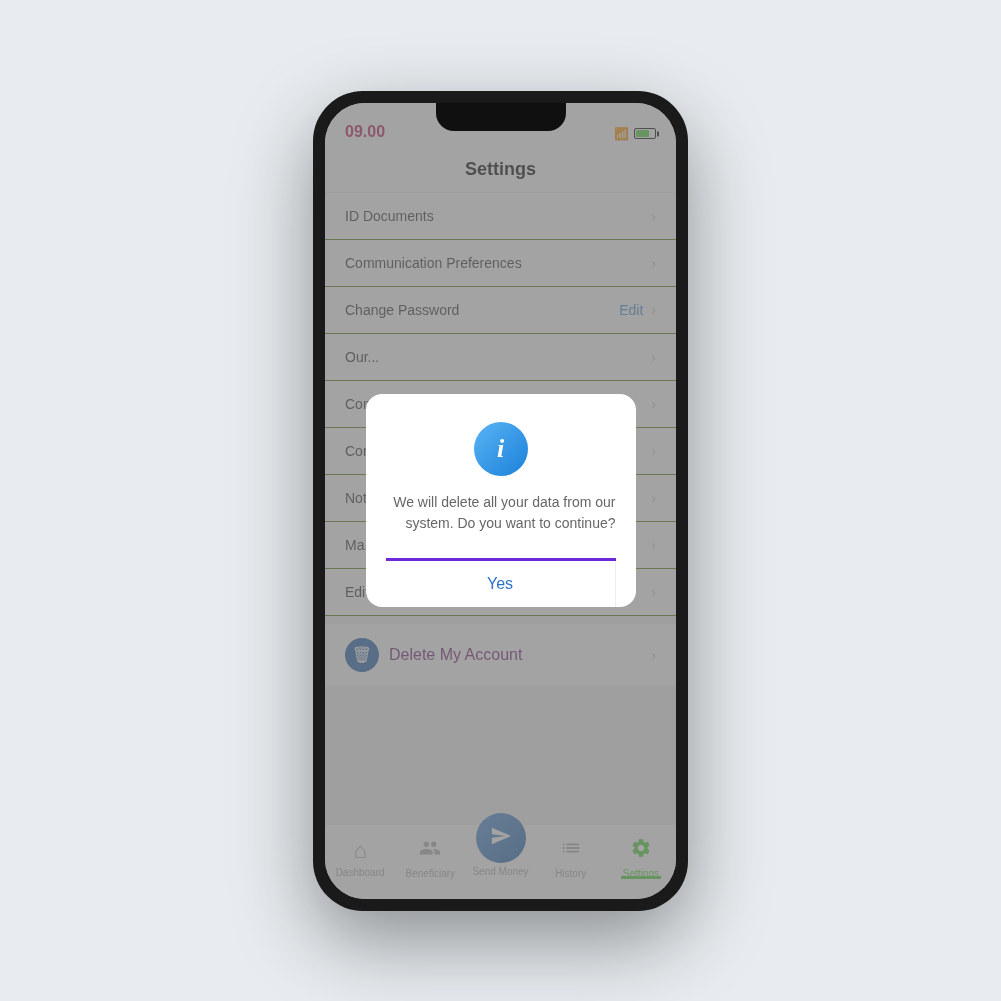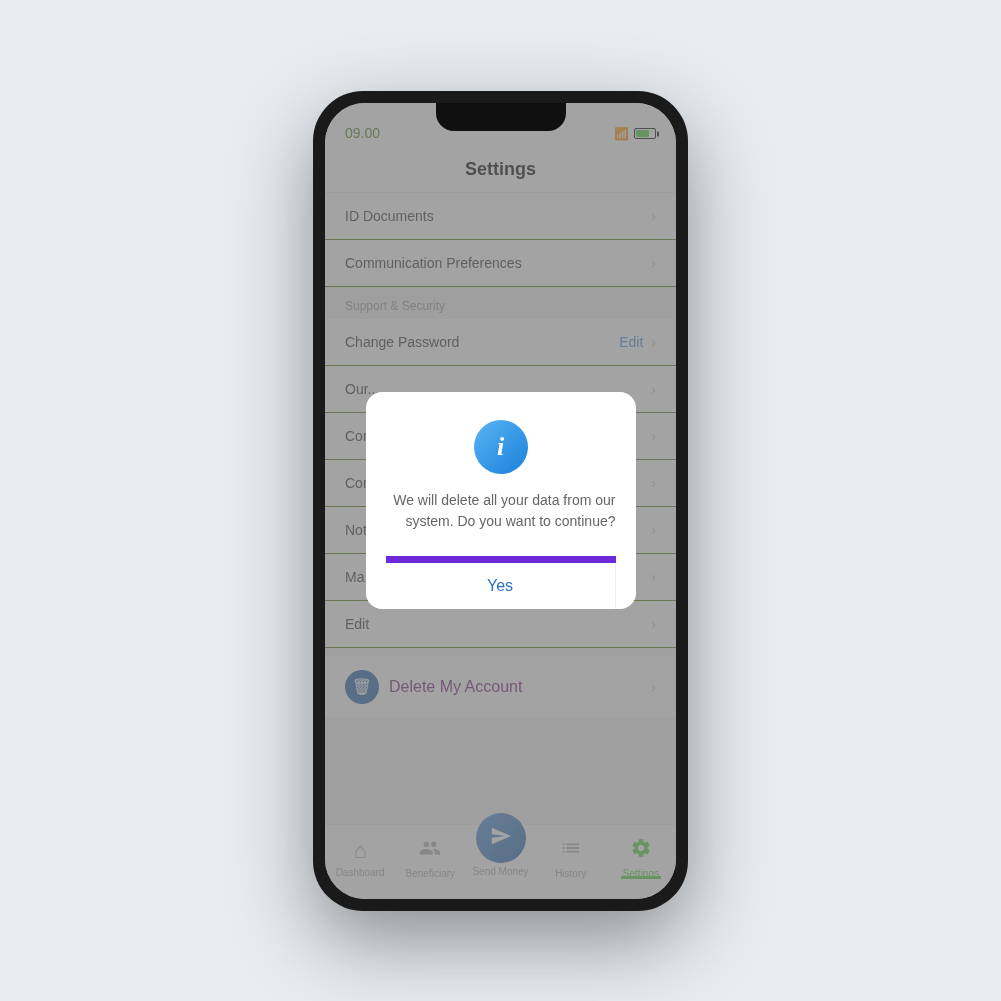--- a/index.html
+++ b/index.html
@@ -54,23 +54,23 @@
       background: #fff;
       display: flex;
       align-items: flex-end;
       justify-content: space-between;
       padding: 0 20px 6px 20px;
       position: relative;
       z-index: 99;
     }
 
     .status-time {
-      font-size: 14px;
-      font-weight: 400;
-      color: #4d7c0f;
+      font-size: 16px;
+      font-weight: 700;
+      color: #be185d;
     }
 
     .status-icons {
       display: flex;
       gap: 5px;
       align-items: center;
     }
 
     .wifi-icon, .battery-icon {
       font-size: 12px;
@@ -318,21 +318,21 @@
       font-size: 14px;
       color: #666;
       text-align: right;
       line-height: 1.5;
       margin-bottom: 24px;
     }
 
     .dialog-buttons {
       width: 100%;
       display: flex;
-      border-top: 7px solid #6d28d9;
+      border-top: 3px solid #6d28d9;
     }
 
     .dialog-btn {
       flex: 1;
       padding: 14px 0;
       text-align: center;
       font-size: 16px;
       font-weight: 500;
       cursor: pointer;
     }
@@ -383,21 +383,20 @@
 
         <div class="settings-item">
           <span class="settings-item-label">ID Documents</span>
           <span class="chevron">›</span>
         </div>
         <div class="settings-item">
           <span class="settings-item-label">Communication Preferences</span>
           <span class="chevron">›</span>
         </div>
 
-        <div class="section-header">Support &amp; Security</div>
 
         <div class="settings-item">
           <span class="settings-item-label">Change Password</span>
           <div class="item-row">
             <span class="settings-item-label edit-blue">Edit</span>
             <span class="chevron">›</span>
           </div>
         </div>
         <div class="settings-item">
           <span class="settings-item-label">Our...</span>

